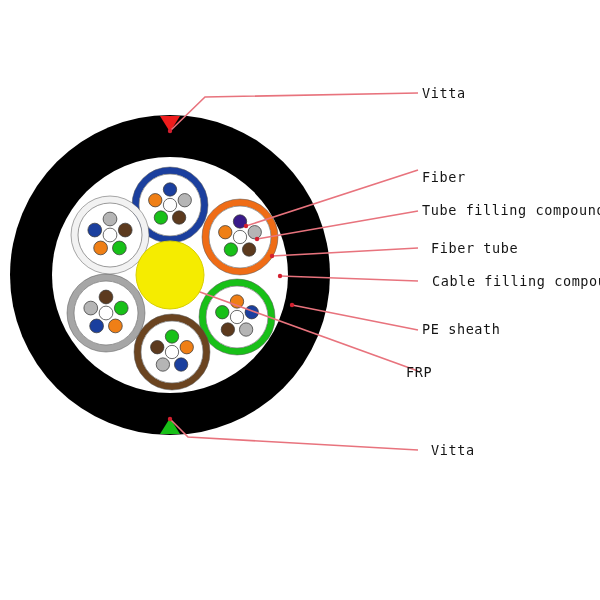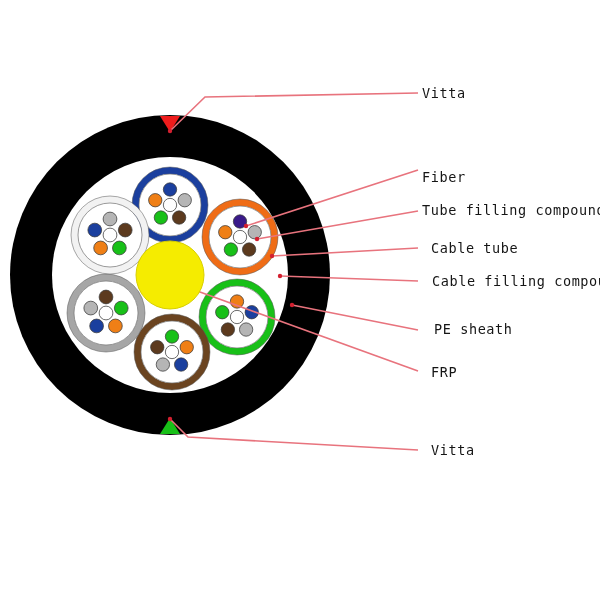--- a/index.html
+++ b/index.html
@@ -136,19 +136,19 @@
         <circle cx="170" cy="419" r="2.2" fill="#d32030"></circle>
       </g>
   <g id="g-core">
         <circle cx="170" cy="275" r="34" fill="#f5ec00" stroke="#d8cf00" stroke-width="1"></circle>
       </g>
     </svg>
   <div id="label-layer">
       <div class="label-text" style="left: 422px; top: 87px;">Vitta</div>
       <div class="label-text" style="left: 422px; top: 163px; margin-top: 8px;">Fiber</div>
       <div class="label-text" style="left: 422px; top: 204px;">Tube filling compound</div>
-      <div class="label-text" style="left: 431px; top: 242px;">Cable tube</div>
+      <div class="label-text" style="left: 431px; top: 242px;">Fiber tube</div>
       <div class="label-text" style="left: 432px; top: 275px;">Cable filling compound</div>
-      <div class="label-text" style="left: 422px; top: 323px; margin-left: 12px;">PE sheath</div>
-      <div class="label-text" style="left: 431px; top: 366px;">FRP</div>
+      <div class="label-text" style="left: 422px; top: 323px;">PE sheath</div>
+      <div class="label-text" style="left: 406px; top: 366px;">FRP</div>
       <div class="label-text" style="left: 431px; top: 444px;">Vitta</div>
     </div>
 </div>
 
 </body></html>

